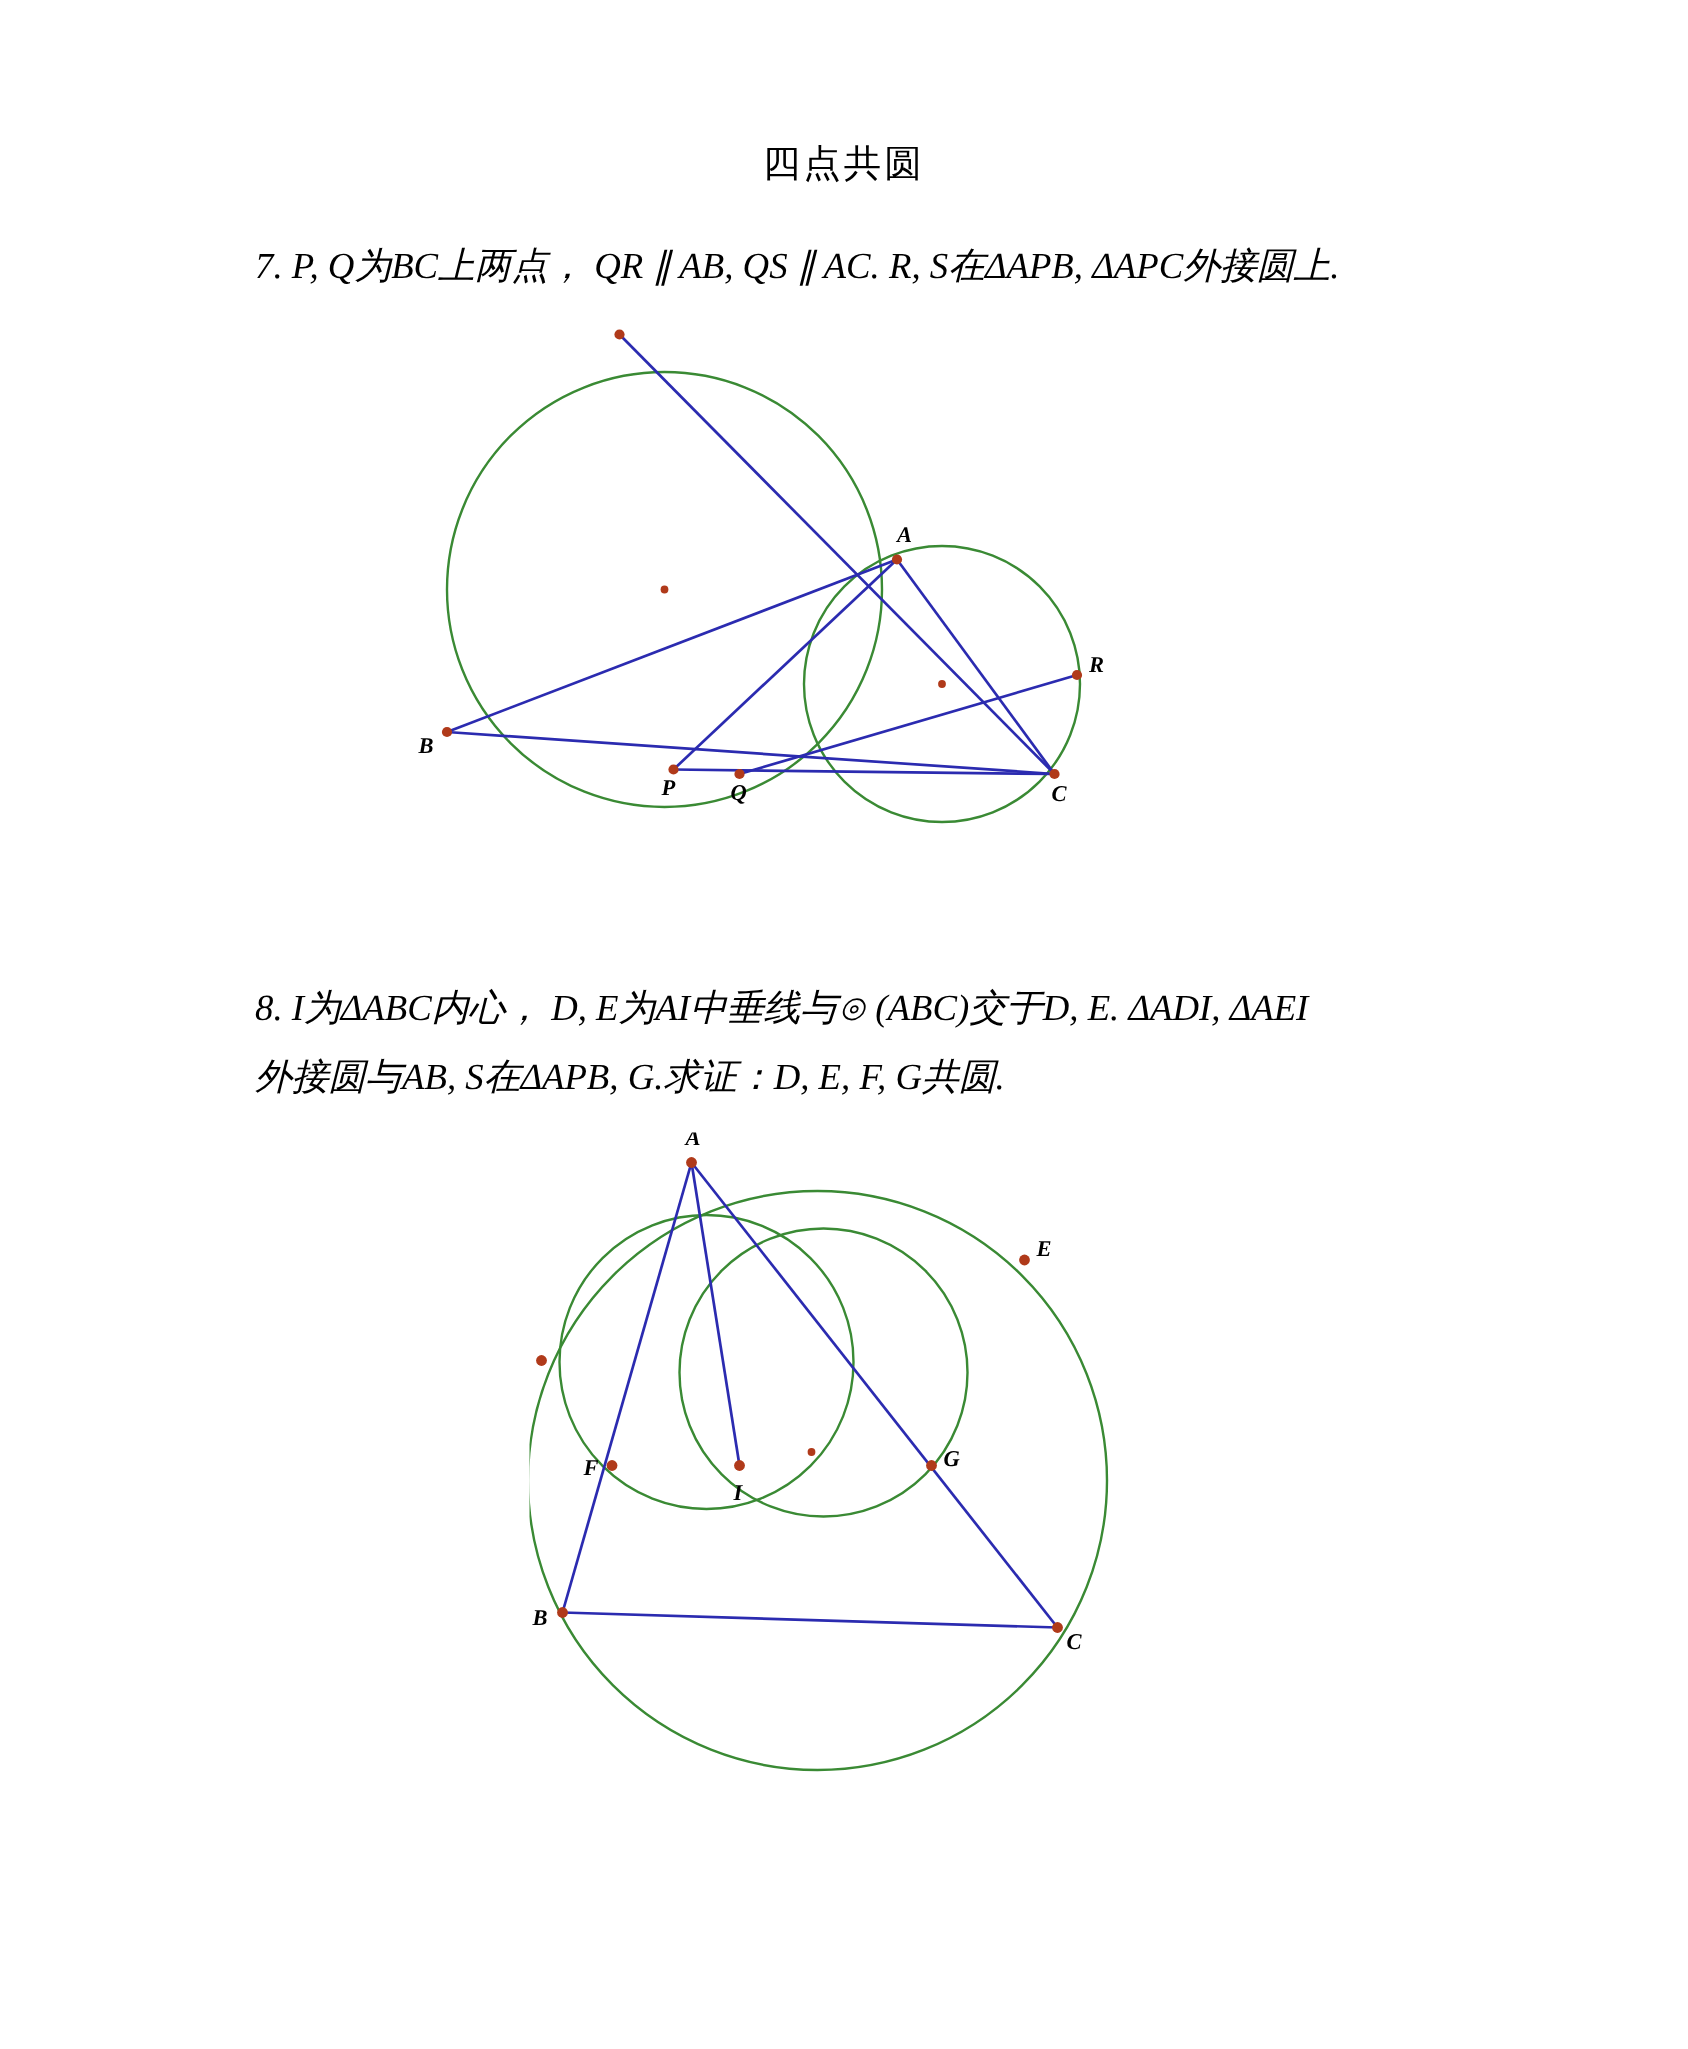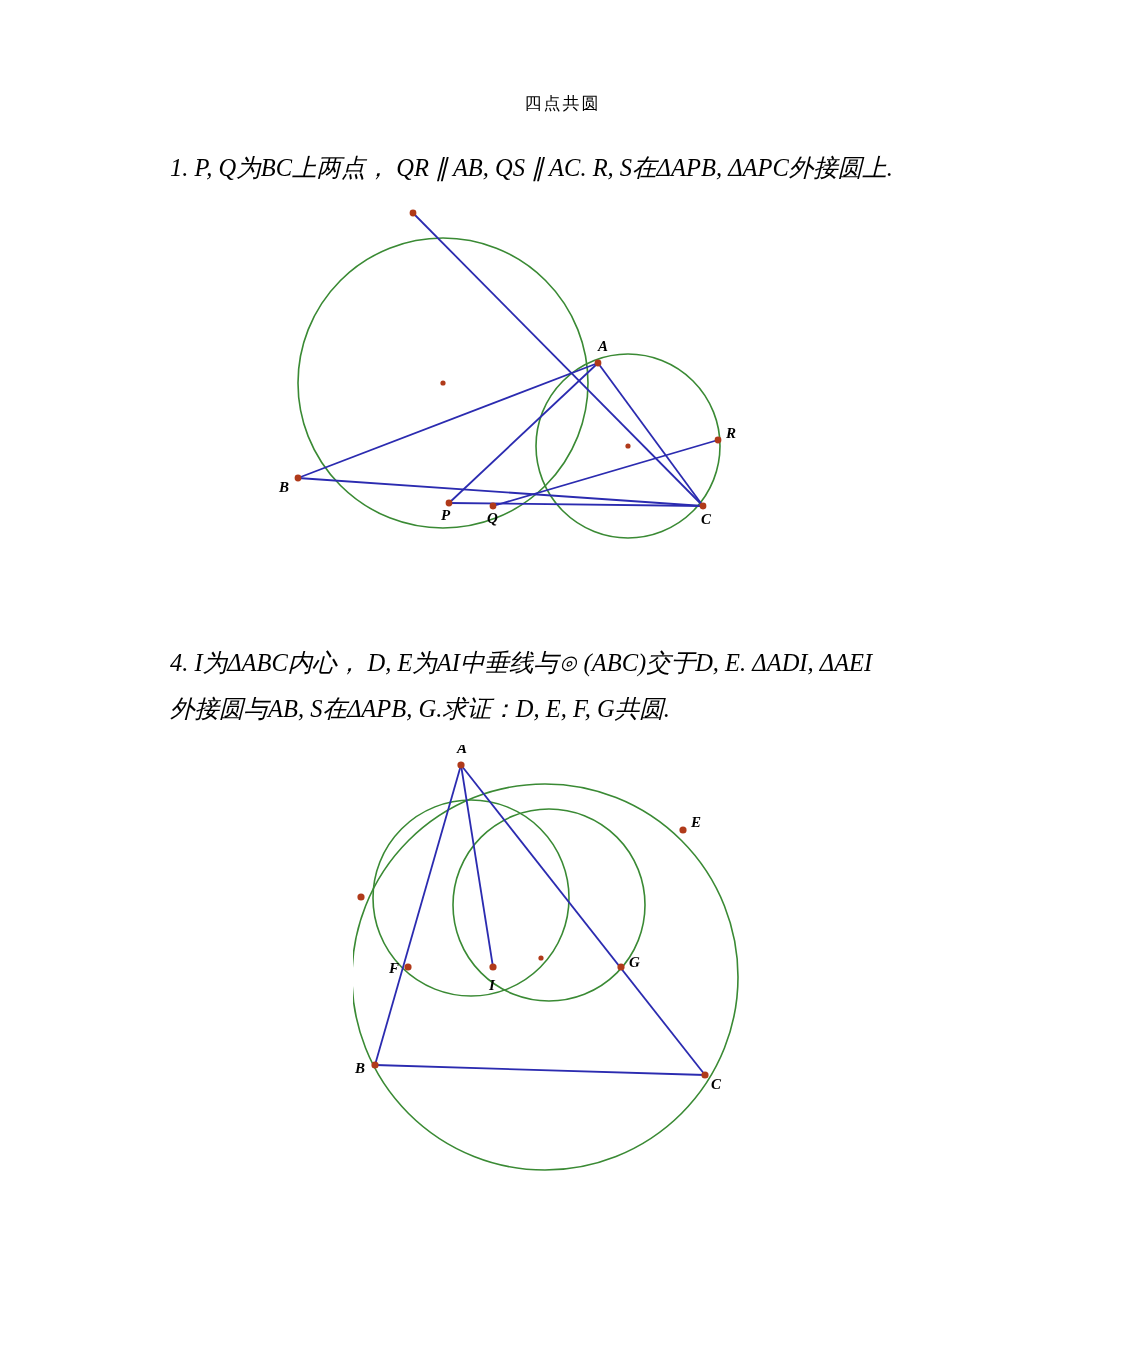--- a/index.html
+++ b/index.html
@@ -18,21 +18,21 @@
   .page {
     width: 1125px;
     height: 1366px;
     position: relative;
     box-sizing: border-box;
     padding: 0 170px;
   }
   .doc-title {
     text-align: center;
     font-family: "DejaVu Sans", sans-serif;
-    font-size: 17px;
+    font-size: 25px;
     font-weight: 500;
     letter-spacing: 2px;
     margin: 0;
     padding-top: 92px;
   }
   .problem {
     margin-top: 30px;
     font-size: 24.5px;
     line-height: 1.85;
     font-style: italic;
@@ -57,21 +57,21 @@
   }
 </style>
 </head>
 <body>
 
 <div class="page">
 
   <h1 class="doc-title">四点共圆</h1>
 
   <div class="problem">
-    <span class="ln">1. P, Q为BC上两点， QR ∥ AB, QS ∥ AC. R, S在ΔAPB, ΔAPC外接圆上.</span>
+    <span class="ln">7. P, Q为BC上两点， QR ∥ AB, QS ∥ AC. R, S在ΔAPB, ΔAPC外接圆上.</span>
   </div>
 
   <div class="fig1-wrap">
     <svg class="figure" width="620" height="360" viewBox="0 0 620 360">
 
       <circle cx="190" cy="175" r="145" fill="none" stroke="#3a8a34" stroke-width="1.6"></circle>
 
       <circle cx="375" cy="238" r="92" fill="none" stroke="#3a8a34" stroke-width="1.6"></circle>
 
       <g stroke="#2b2bb0" stroke-width="1.8" fill="none">
@@ -102,21 +102,21 @@
         <text x="473" y="230">R</text>
         <text x="26" y="284">B</text>
         <text x="188" y="312">P</text>
         <text x="234" y="315">Q</text>
         <text x="448" y="316">C</text>
       </g>
     </svg>
   </div>
 
   <div class="problem p2-wrap">
-    <span class="ln">4. I为ΔABC内心， D, E为AI中垂线与⊙ (ABC)交于D, E. ΔADI, ΔAEI</span>
+    <span class="ln">8. I为ΔABC内心， D, E为AI中垂线与⊙ (ABC)交于D, E. ΔADI, ΔAEI</span>
     <span class="ln">外接圆与AB, S在ΔAPB, G.求证：D, E, F, G共圆.</span>
   </div>
 
   <div class="fig2-wrap">
     <svg class="figure" width="420" height="450" viewBox="0 0 420 450">
 
       <circle cx="192" cy="232" r="193" fill="none" stroke="#3a8a34" stroke-width="1.6"></circle>
 
       <circle cx="118" cy="153" r="98" fill="none" stroke="#3a8a34" stroke-width="1.6"></circle>
 

